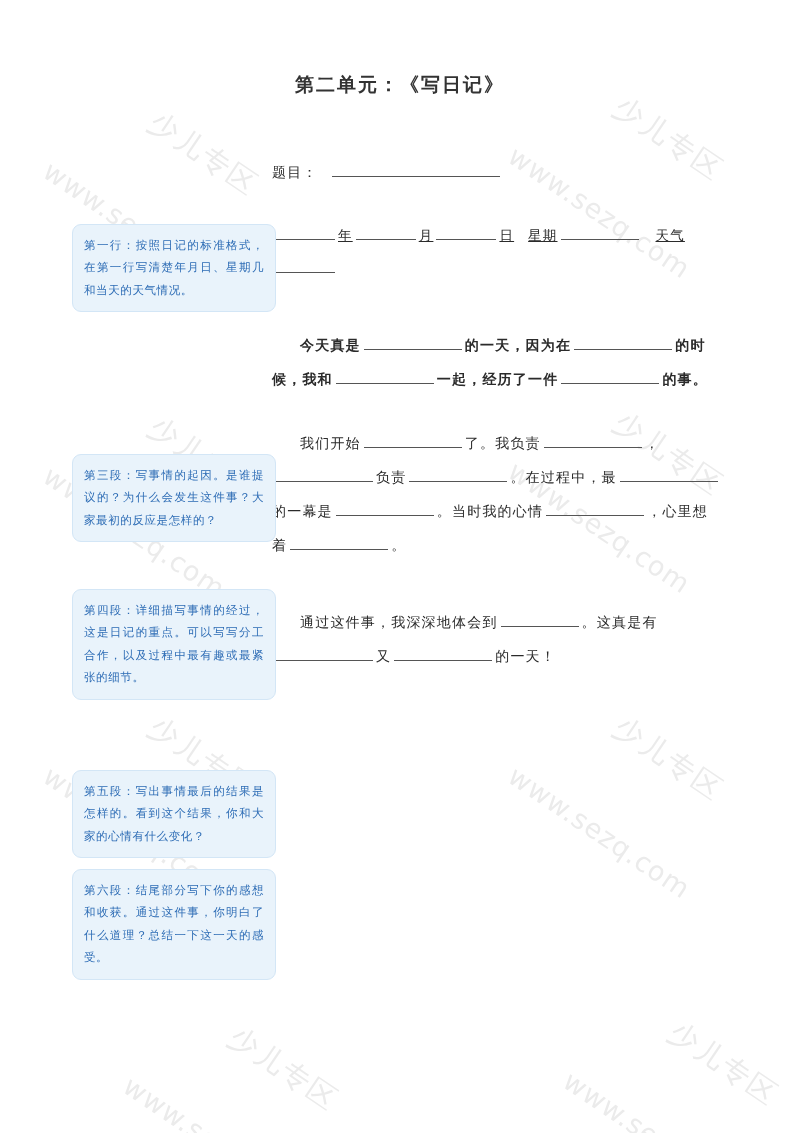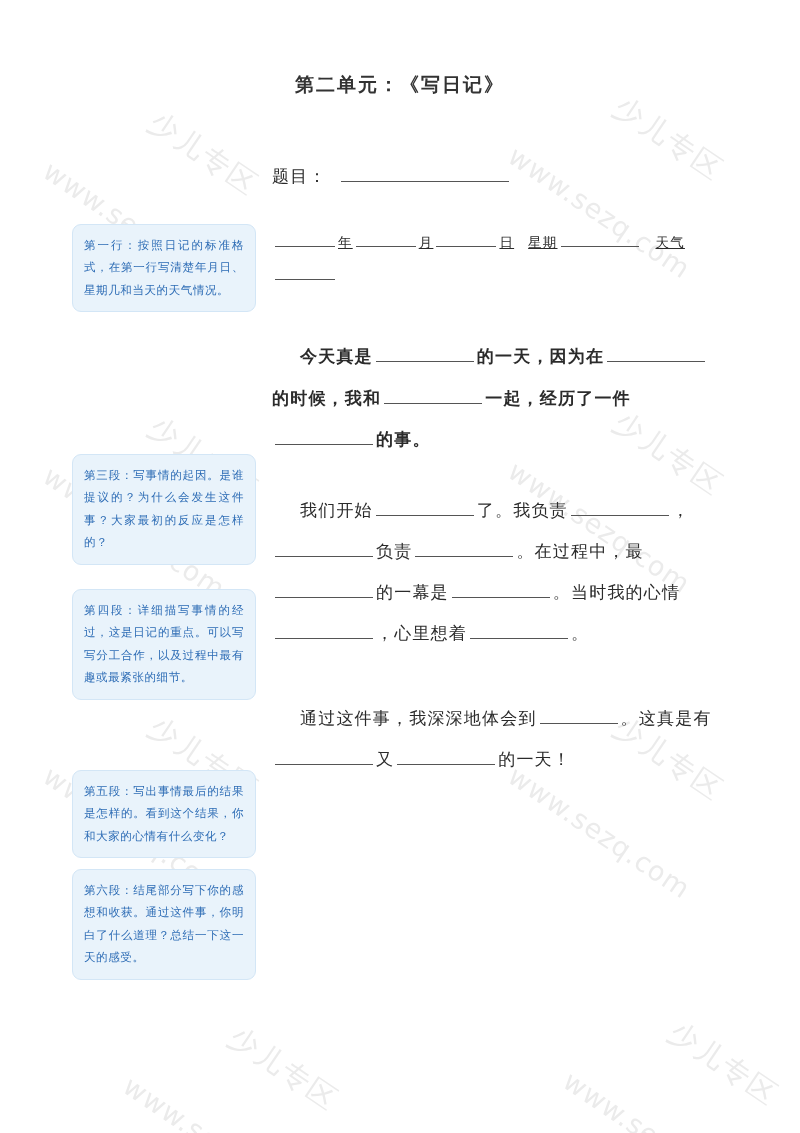--- a/index.html
+++ b/index.html
@@ -74,41 +74,41 @@
 
   .body-wrap {
     position: relative;
     margin-top: 22px;
   }
 
   
   .note {
     position: absolute;
     left: 72px;
-    width: 184px;
+    width: 204px;
     box-sizing: border-box;
     background: #e9f3fb;
     border: 1px solid #d3e6f6;
     border-radius: 9px;
     padding: 9px 11px 10px 11px;
     color: #2d6cb5;
     font-size: 11.5px;
     line-height: 1.95;
     letter-spacing: 0.6px;
     text-align: justify;
     font-family: "Liberation Serif", "DejaVu Serif", serif;
   }
 
   
   .maincol {
     margin-left: 272px;
     margin-right: 78px;
   }
   .para {
-    font-size: 17px;
+    font-size: 14px;
     color: #2b2b2b;
     line-height: 2.42;
     letter-spacing: 1.2px;
     text-align: left;
     font-family: "Liberation Serif", "DejaVu Serif", serif;
   }
   .para.indent { text-indent: 28px; }
 
   .blank {
     display: inline-block;

